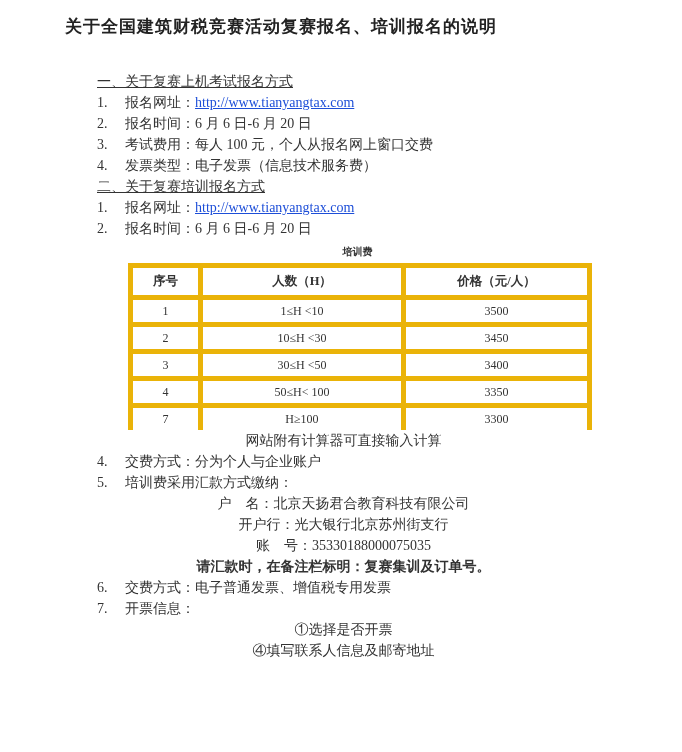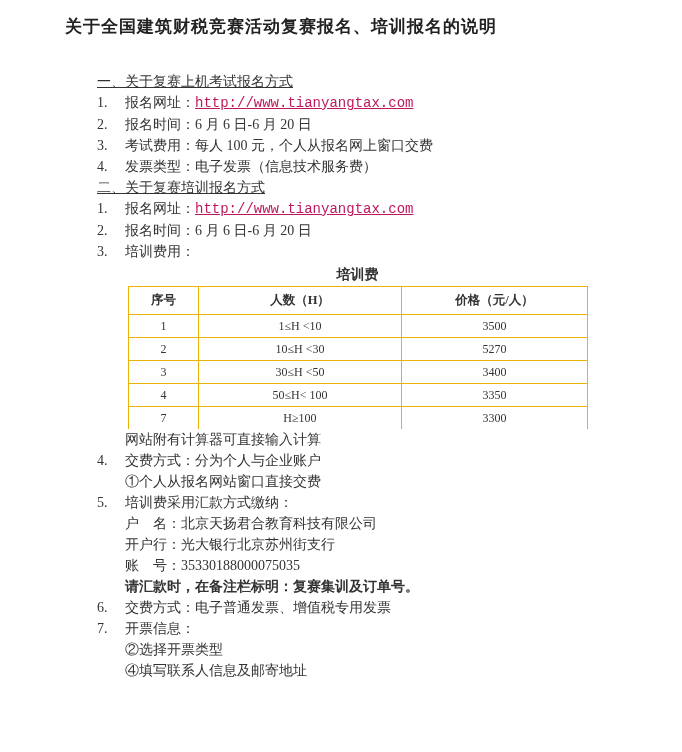--- a/index.html
+++ b/index.html
@@ -10,37 +10,37 @@
   }
   .page{position:relative;width:562px;height:752px;}
   .doc-title{
     padding-top:15px;text-align:center;
     font-size:17px;font-weight:bold;letter-spacing:1px;color:#222;
   }
   .content{margin:33px 0 0 97px;font-size:14px;}
   .line{line-height:21px;white-space:nowrap;}
   .heading{line-height:21px;text-decoration:underline;}
   .item .num{display:inline-block;width:28px;}
-  .sub{padding-left:28px;}
-  a.doc-link{color:#be185d;text-decoration:underline;cursor:pointer;font-family:Liberation Mono, monospace;}
+  .sub{padding-left:28px;text-align:center;}
+  a.doc-link{color:#1d4ed8;text-decoration:underline;cursor:pointer;}
   .bold{font-weight:bold;}
   .table-wrap{margin-left:31px;width:459px;}
   .table-title{
-    width:459px;text-align:center;font-weight:bold;font-size:14px;
+    width:459px;text-align:center;font-weight:bold;font-size:10px;
     line-height:22px;margin-top:2px;
   }
   table.fee{
     border-collapse:collapse;table-layout:fixed;width:459px;
     font-size:12px;color:#333;
   }
   table.fee col.c1{width:70px;}
   table.fee col.c2{width:203px;}
   table.fee col.c3{width:186px;}
   table.fee th,table.fee td{
-    border:1px solid #eab308;text-align:center;padding:0;
+    border:5px solid #eab308;text-align:center;padding:0;
     font-weight:normal;overflow:hidden;
   }
   table.fee td{border-top-color:#9b9b9b;}
   table.fee th{height:27px;font-weight:bold;font-size:12.5px;}
   table.fee td{height:22px;}
   table.fee tr:last-child td{border-bottom:none;}
 </style>
 </head>
 <body>
 
@@ -66,23 +66,20 @@
     </div>
 
     <div class="line heading">二、关于复赛培训报名方式</div>
 
     <div class="line item">
       <span class="num">1.</span><span>报名网址：</span><a class="doc-link">http://www.tianyangtax.com</a>
     </div>
     <div class="line item">
       <span class="num">2.</span><span>报名时间：6 月 6 日-6 月 20 日</span>
     </div>
-    <div class="line item">
-      <span class="num">3.</span><span>培训费用：</span>
-    </div>
 
     <div class="table-wrap">
       <div class="table-title">培训费</div>
       <table class="fee">
         <colgroup>
             <col class="c1">
             <col class="c2">
             <col class="c3">
           </colgroup>
         <thead>
@@ -94,21 +91,21 @@
         </thead>
         <tbody>
           <tr>
             <td>1</td>
             <td>1≤H &lt;10</td>
             <td>3500</td>
           </tr>
           <tr>
             <td>2</td>
             <td>10≤H &lt;30</td>
-            <td>5270</td>
+            <td>3450</td>
           </tr>
           <tr>
             <td>3</td>
             <td>30≤H &lt;50</td>
             <td>3400</td>
           </tr>
           <tr>
             <td>4</td>
             <td>50≤H&lt; 100</td>
             <td>3350</td>
@@ -120,34 +117,33 @@
           </tr>
         </tbody>
       </table>
     </div>
 
     <div class="line sub">网站附有计算器可直接输入计算</div>
 
     <div class="line item">
       <span class="num">4.</span><span>交费方式：分为个人与企业账户</span>
     </div>
-    <div class="line sub">①个人从报名网站窗口直接交费</div>
 
     <div class="line item">
       <span class="num">5.</span><span>培训费采用汇款方式缴纳：</span>
     </div>
     <div class="line sub">户　名：北京天扬君合教育科技有限公司</div>
     <div class="line sub">开户行：光大银行北京苏州街支行</div>
     <div class="line sub">账　号：35330188000075035</div>
     <div class="line sub bold">请汇款时，在备注栏标明：复赛集训及订单号。</div>
 
     <div class="line item">
       <span class="num">6.</span><span>交费方式：电子普通发票、增值税专用发票</span>
     </div>
 
     <div class="line item">
       <span class="num">7.</span><span>开票信息：</span>
     </div>
-    <div class="line sub">②选择开票类型</div>
+    <div class="line sub">①选择是否开票</div>
     <div class="line sub">④填写联系人信息及邮寄地址</div>
 
   </div>
 </div>
 
 </body></html>

